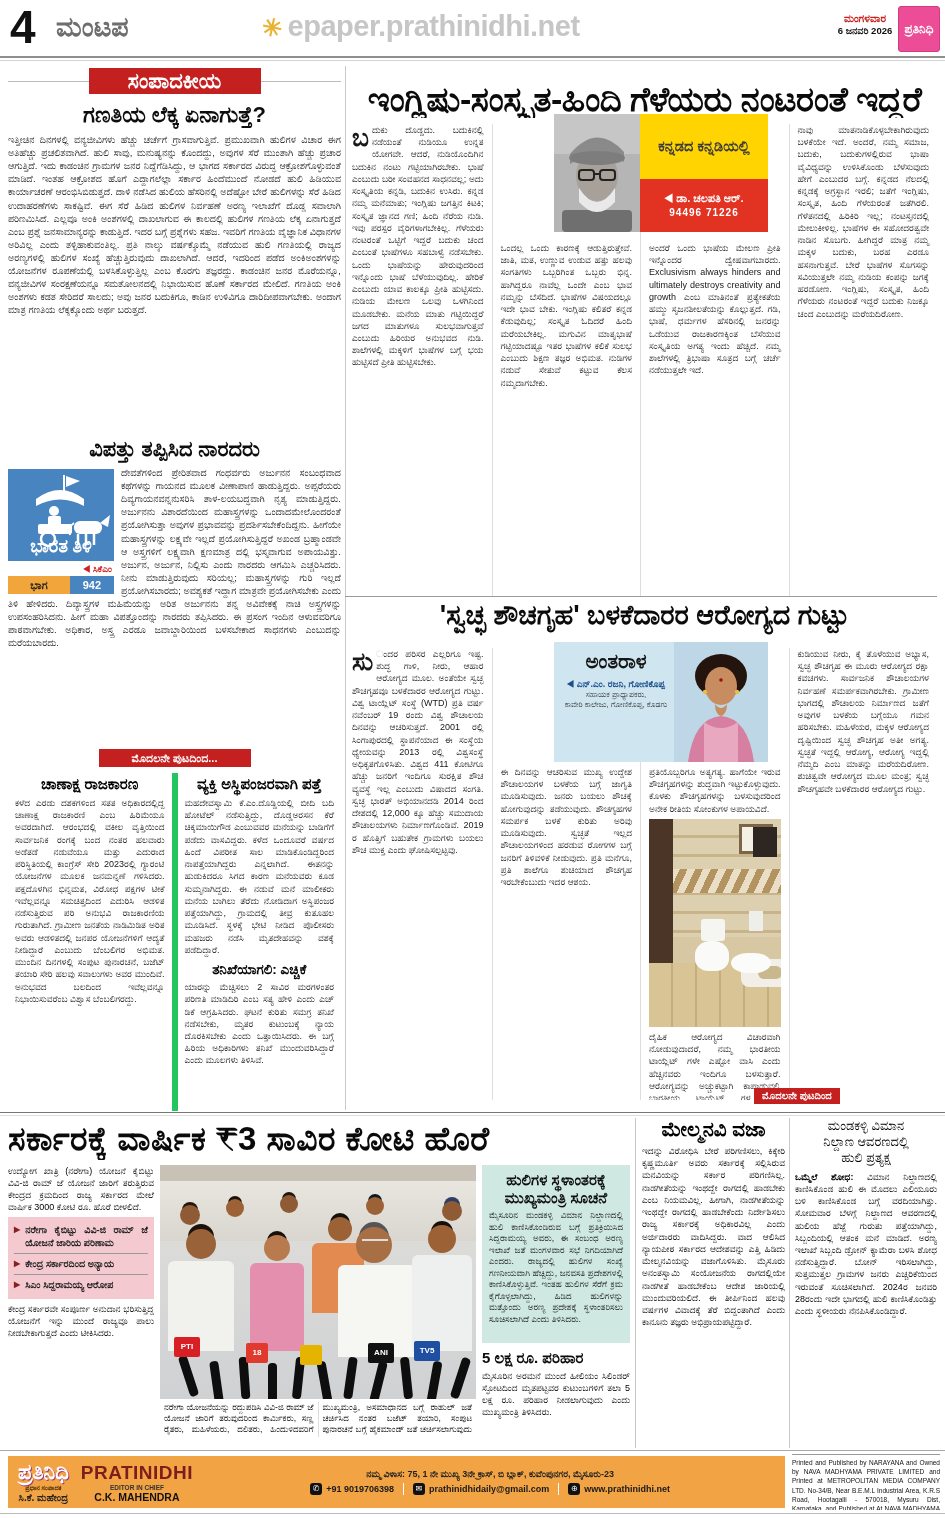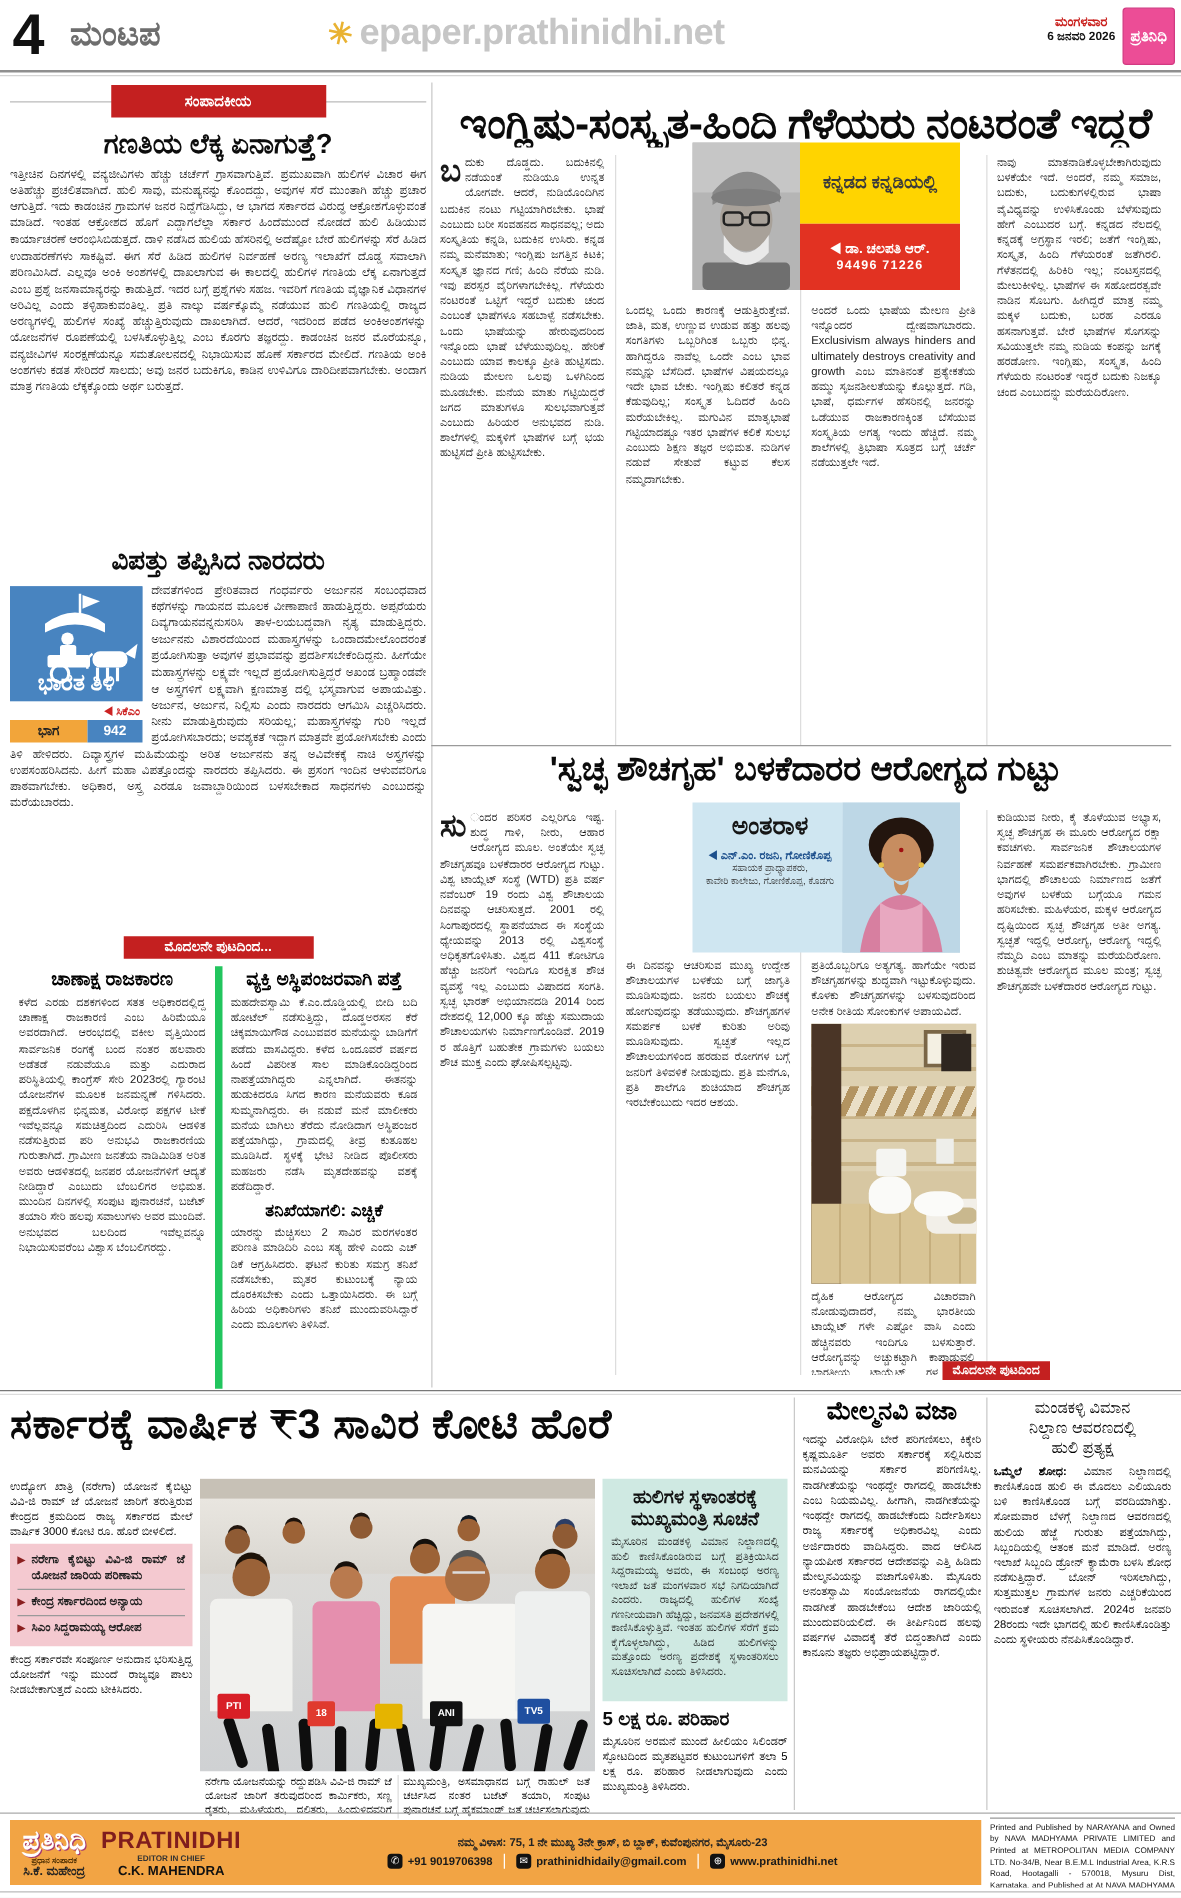--- a/index.html
+++ b/index.html
@@ -18,21 +18,21 @@
   .hdr-date .d1 { color:#c9201d; font-weight:700; font-size:10.5px; }
   .hdr-date .d2 { color:#111; font-weight:700; font-size:9.5px; }
   .hdr-logo { left:898px; top:6px; width:42px; height:46px; background:#ec4d96; border:1px solid #d23a82; border-radius:3px; color:#fff; font-weight:800; font-size:12px; display:flex; align-items:center; justify-content:center; text-align:center; line-height:1.05; padding:2px; }
   .rule-a { left:0; top:56px; width:945px; border-top:2px solid #8f8f8f; }
   .rule-b { left:0; top:60px; width:945px; border-top:1px solid #d4d4d4; }
 
   
   .edcol { left:8px; top:68px; width:333px; }
   .edtagwrap { position:relative; height:28px; }
   .edtagwrap::before { content:""; position:absolute; left:0; right:0; top:13px; border-top:1px solid #bbb; }
-  .edtag { position:relative; display:block; margin:0 auto; width:172px; background:#c42020; color:#fff; text-align:center; font-weight:700; font-size:12px; line-height:26px; }
+  .edtag { position:relative; display:block; margin:0 auto; width:172px; background:#c42020; color:#fff; text-align:center; font-weight:700; font-size:21px; line-height:26px; }
   .edh1 { font-size:22px; font-weight:800; text-align:center; margin:6px 0 5px; color:#0d0d0d; }
   .edbody1 { height:294px; font-size:9.5px; line-height:1.38; }
   .edh2 { font-size:21px; font-weight:800; text-align:center; margin:10px 0 5px; color:#0d0d0d; }
   .edbody2 { height:274px; font-size:9.5px; line-height:1.38; }
   .bharat { float:left; width:106px; margin:3px 7px 2px 0; }
   .bharat-art { width:106px; height:92px; background:#4884c0; position:relative; }
   .bharat-art .lbl { position:absolute; left:0; right:0; bottom:2px; text-align:center; color:#fff; font-weight:800; font-size:18px;font-family:Liberation Serif, serif; }
   .bharat-by { text-align:right; color:#c22; font-weight:700; font-size:9px; margin:2px 2px 1px 0; }
   .bharat-part { display:flex; width:106px; height:18px; font-weight:800; font-size:11px; }
   .bharat-part .pl { background:#f2a53a; color:#222; flex:1.4; text-align:center; line-height:18px; }
@@ -99,21 +99,21 @@
   
   .rule-mid { left:0; top:1112px; width:945px; border-top:1.5px solid #777; }
   .rule-mid2 { left:0; top:1115px; width:945px; border-top:1px solid #ddd; }
 
   
   .story { left:8px; top:1120px; width:622px; }
   .story h1 { font-size:33px; font-weight:900; color:#0a0a0a; height:40px; overflow:hidden; letter-spacing:0.5px; }
   .story .byline { margin-top:3px; font-size:10px; }
   .story .byline .b1 { color:#c42020; font-weight:800; }
   .story .byline .b2 { color:#111; font-weight:800; margin-left:4px; }
-  .story-row { display:flex; margin-top:23px; height:274px; }
+  .story-row { display:flex; margin-top:5px; height:274px; }
   .s-left { width:152px; padding-right:6px; font-size:9px; line-height:1.34; text-align:justify; overflow:hidden; }
   .pinkbox { background:#f4c9d0; margin:4px 0; padding:3px 6px; }
   .pinkbox .bi { display:flex; gap:5px; padding:4px 0; border-bottom:1px solid #9a9a9a; font-weight:700; font-size:9.5px; line-height:1.3; color:#1d1d1d; }
   .pinkbox .bi:last-child { border-bottom:none; }
   .pinkbox .mk { color:#8a1f1f; font-size:8px; padding-top:1px; }
   .s-mid { width:316px; }
   .pressphoto { position:relative; width:316px; height:234px; background:linear-gradient(#e2e0db,#cfd1d3); overflow:hidden; }
   .pp-can { position:absolute; left:0; top:0; right:0; height:16px; background:#c7c1b6; }
   .pp-strip { position:absolute; left:0; top:16px; right:0; height:60px; background:linear-gradient(#e9e6e0,#d9d6d0); }
   .head { position:absolute; border-radius:50%; }
@@ -373,21 +373,21 @@
           <div class="mic" style="left:160px;top:196px;transform:rotate(-10deg);"></div>
           <div class="mic" style="left:186px;top:192px;transform:rotate(8deg);"></div>
           <div class="mic" style="left:214px;top:196px;transform:rotate(14deg);"></div>
           <div class="mic" style="left:242px;top:192px;transform:rotate(-6deg);"></div>
           <div class="mic" style="left:270px;top:196px;transform:rotate(10deg);"></div>
           <div class="mic" style="left:296px;top:192px;transform:rotate(18deg);"></div>
 
           <div class="cube" style="left:14px;top:172px;background:#d81f26;">PTI</div>
           <div class="cube" style="left:86px;top:178px;background:#e03a2e;width:22px;">18</div>
           <div class="cube" style="left:140px;top:180px;background:#e5b400;width:22px;"></div>
-          <div class="cube" style="left:184px;top:178px;background:#111;text-align:center;">ANI</div>
+          <div class="cube" style="left:208px;top:178px;background:#111;text-align:center;">ANI</div>
           <div class="cube" style="left:254px;top:176px;background:#1f4fa0;">TV5</div>
         </div>
         <div class="under">
           <div class="uc">ನರೇಗಾ ಯೋಜನೆಯನ್ನು ರದ್ದುಪಡಿಸಿ ವಿವಿ-ಜಿ ರಾಮ್ ಜೆ ಯೋಜನೆ ಜಾರಿಗೆ ತರುವುದರಿಂದ ಕಾರ್ಮಿಕರು, ಸಣ್ಣ ರೈತರು, ಮಹಿಳೆಯರು, ದಲಿತರು, ಹಿಂದುಳಿದವರಿಗೆ ನೀಡಲಾಗುತ್ತಿದ್ದ ಕೆಲಸದ ದಿನಗಳು ಕಡಿಮೆಯಾಗಲಿವೆ. ಇದು ಅಸಾಂವಿಧಾನಿಕ ಕ್ರಮ ಎಂದರು.</div>
           <div class="uc">ಮುಖ್ಯಮಂತ್ರಿ, ಅಸಮಾಧಾನದ ಬಗ್ಗೆ ರಾಹುಲ್ ಜತೆ ಚರ್ಚಿಸಿದ ನಂತರ ಬಜೆಟ್ ತಯಾರಿ, ಸಂಪುಟ ಪುನಾರಚನೆ ಬಗ್ಗೆ ಹೈಕಮಾಂಡ್ ಜತೆ ಚರ್ಚಿಸಲಾಗುವುದು ಎಂದು ತಿಳಿಸಿದರು. ಗೃಹ ಸಚಿವರ ಜತೆ ಬಳ್ಳಾರಿ ಪ್ರಕರಣದ ತನಿಖೆ ಕುರಿತು ಚರ್ಚಿಸುವುದಾಗಿ ಹೇಳಿದರು.</div>
         </div>
       </div>
       <div class="s-right">
         <div class="cmbox">
           <div class="t">ಹುಲಿಗಳ ಸ್ಥಳಾಂತರಕ್ಕೆ</div>

